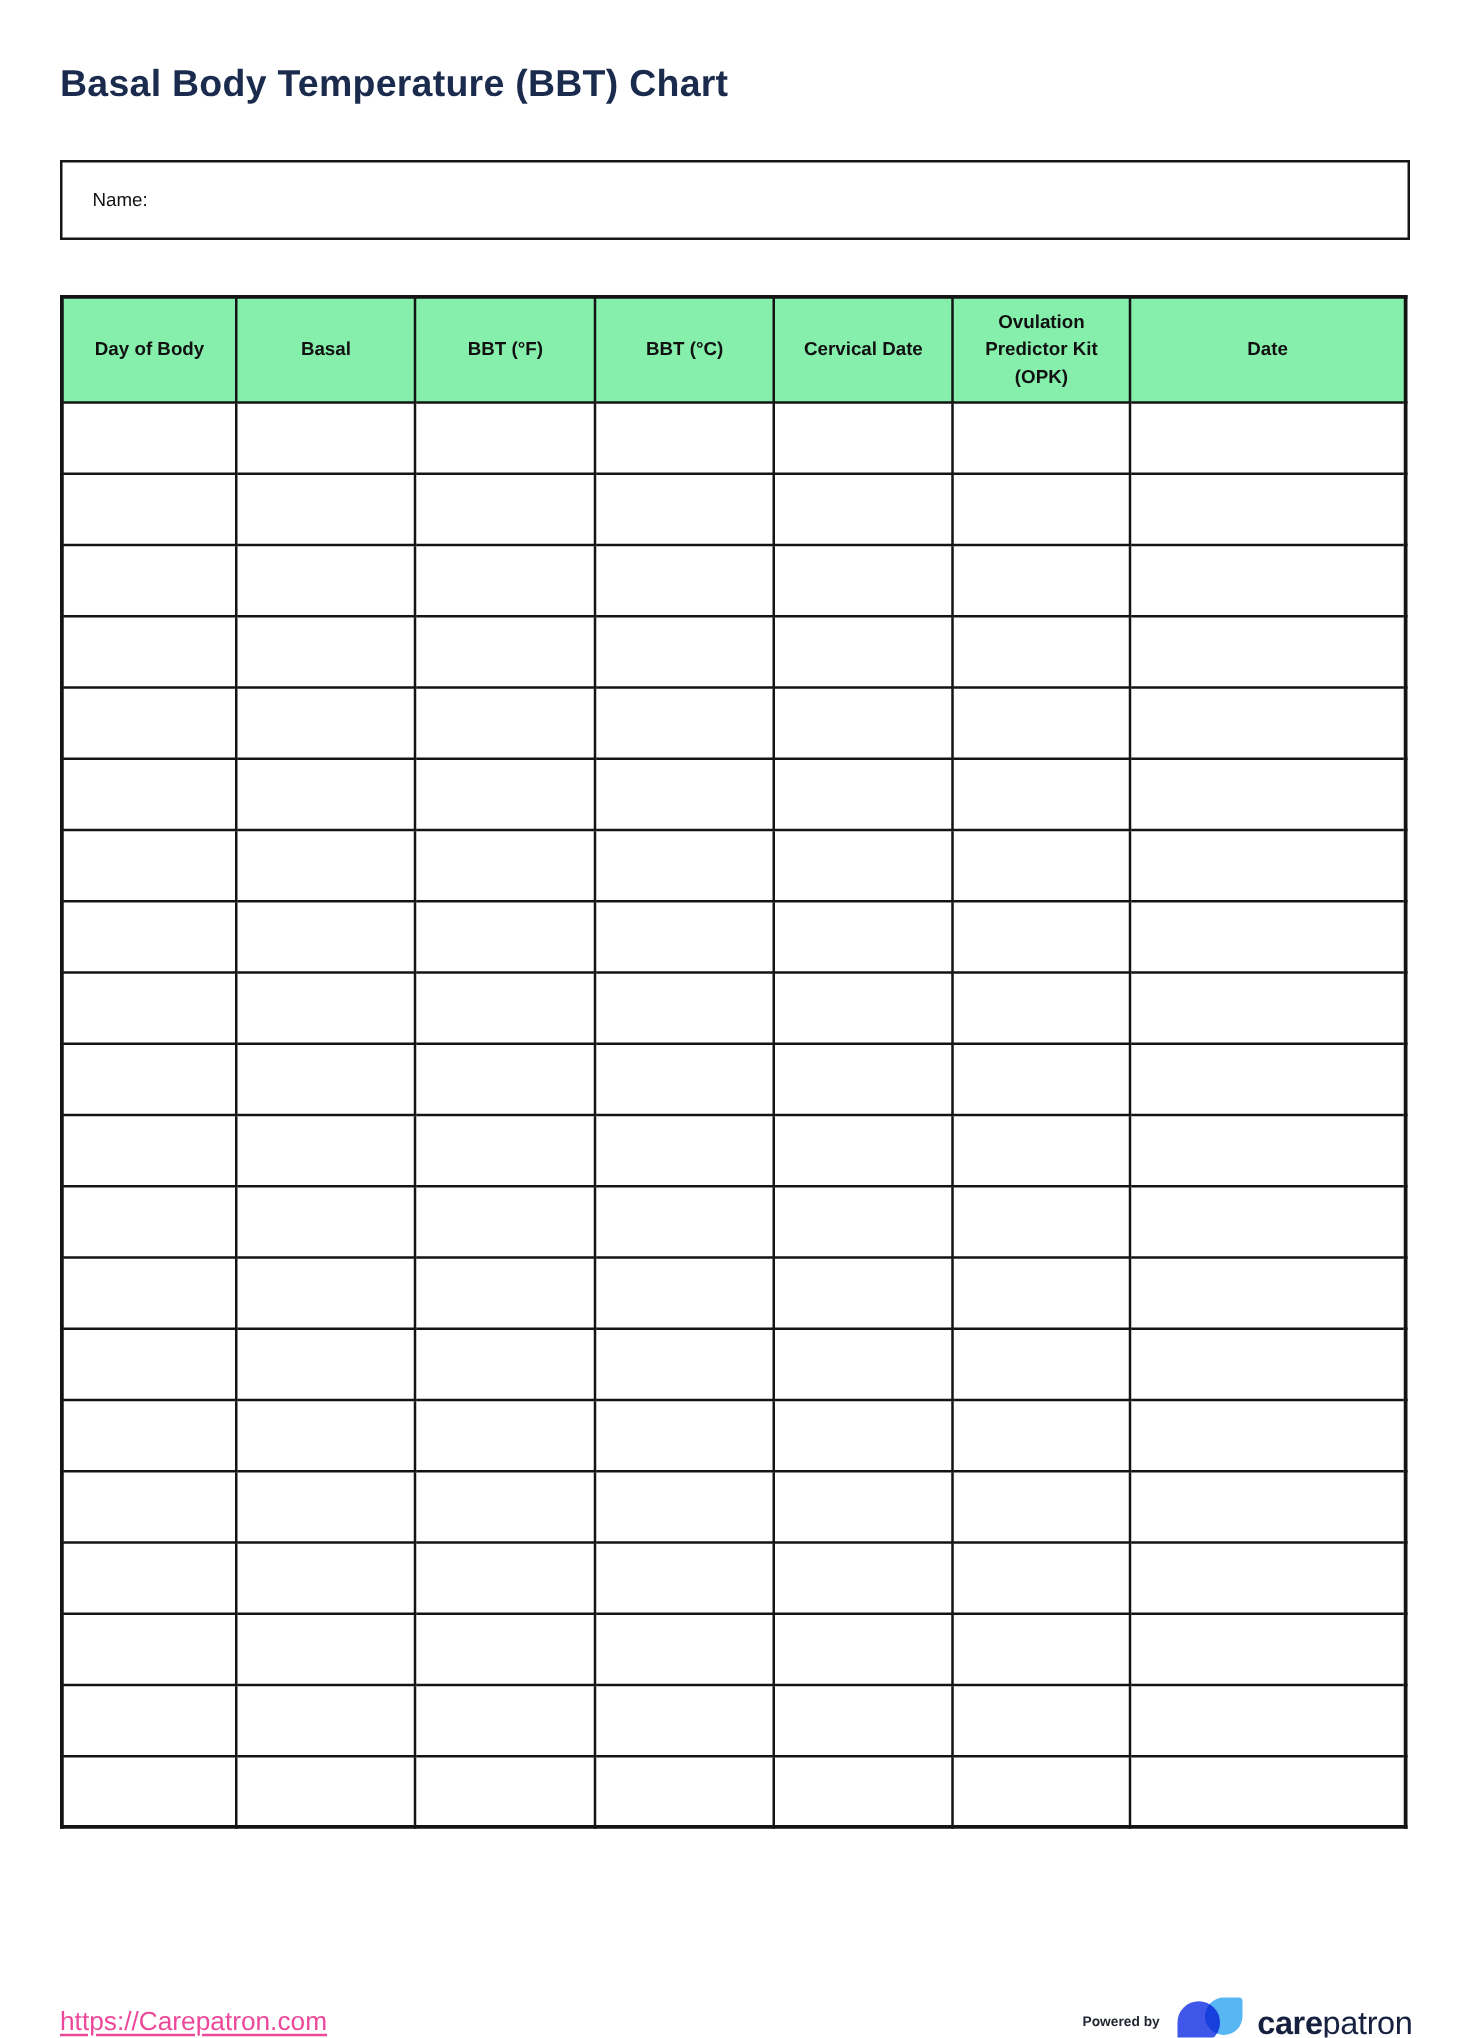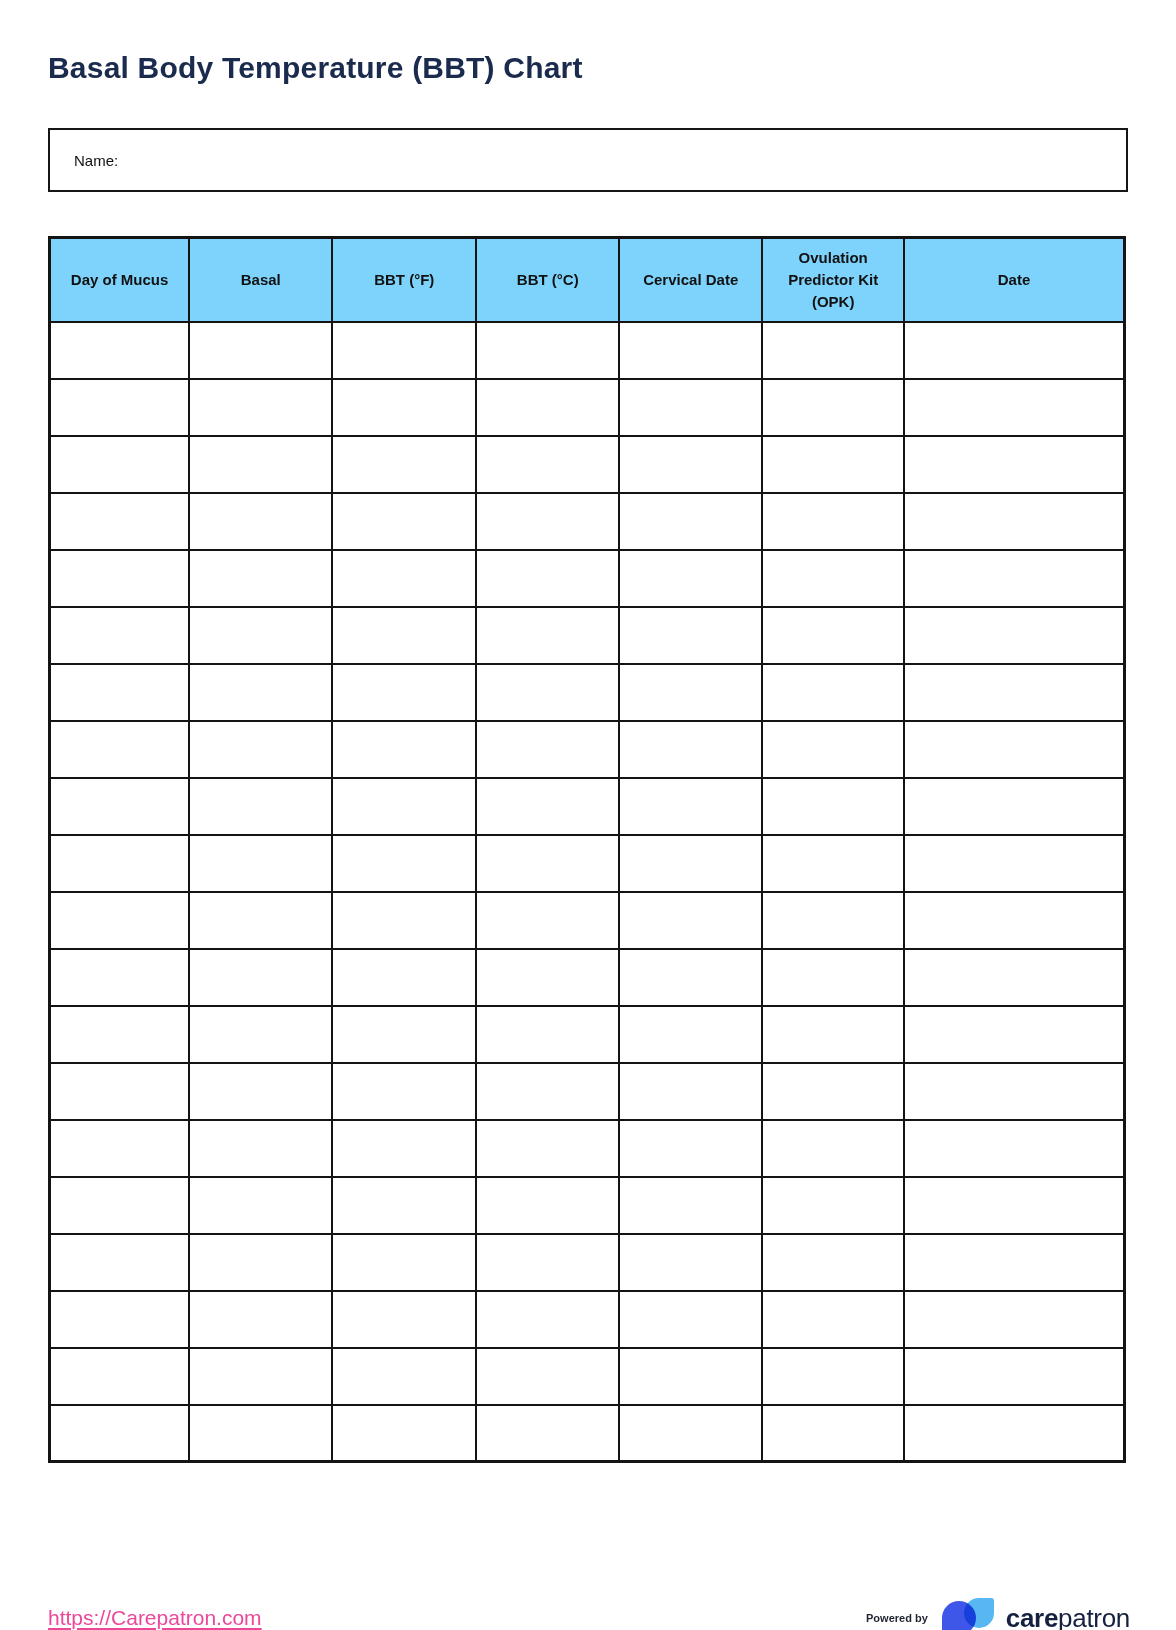--- a/index.html
+++ b/index.html
@@ -48,21 +48,21 @@
     margin-top: 44px;
     width: 1078px;
     border-collapse: collapse;
     table-layout: fixed;
     border: 3px solid #141414;
   }
   table.bbt th, table.bbt td {
     border: 2px solid #141414;
   }
   table.bbt thead th {
-    background: #7dd3fc;
+    background: #86efac;
     font-size: 15px;
     font-weight: 700;
     color: #111;
     vertical-align: middle;
     height: 84px;
     padding: 6px 8px;
     line-height: 1.45;
   }
   table.bbt tbody td {
     height: 57px;
@@ -144,21 +144,21 @@
       <col style="width:13.0%">
       <col style="width:13.3%">
       <col style="width:13.4%">
       <col style="width:13.3%">
       <col style="width:13.3%">
       <col style="width:13.2%">
       <col style="width:20.5%">
     </colgroup>
     <thead>
       <tr>
-        <th>Day of Mucus</th>
+        <th>Day of Body</th>
         <th>Basal</th>
         <th>BBT (°F)</th>
         <th>BBT (°C)</th>
         <th>Cervical Date</th>
         <th>Ovulation Predictor Kit (OPK)</th>
         <th>Date</th>
       </tr>
     </thead>
     <tbody>
     <tr>

